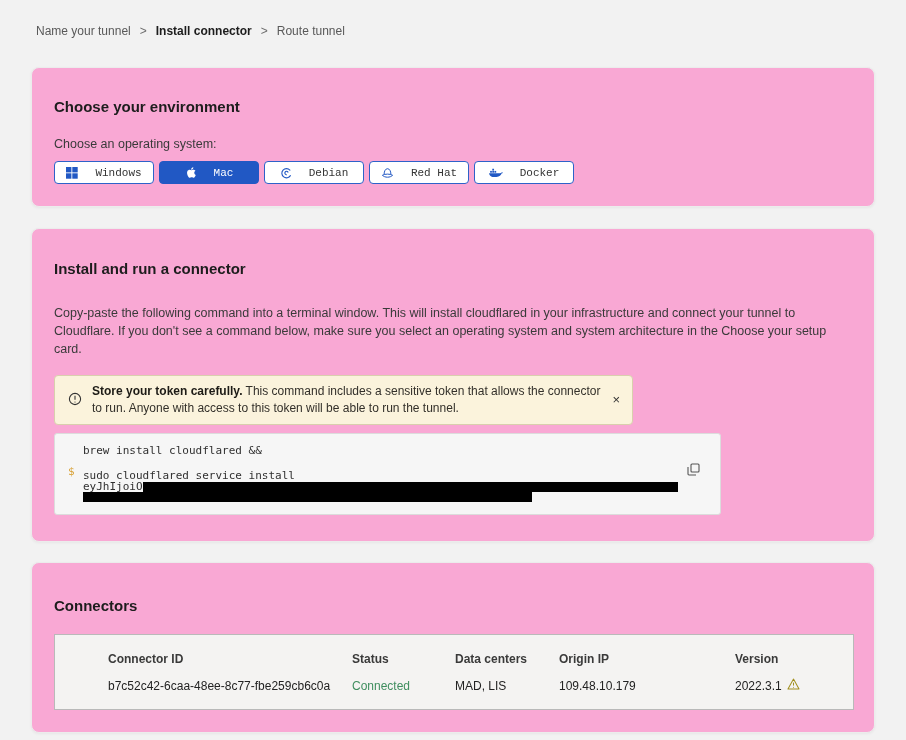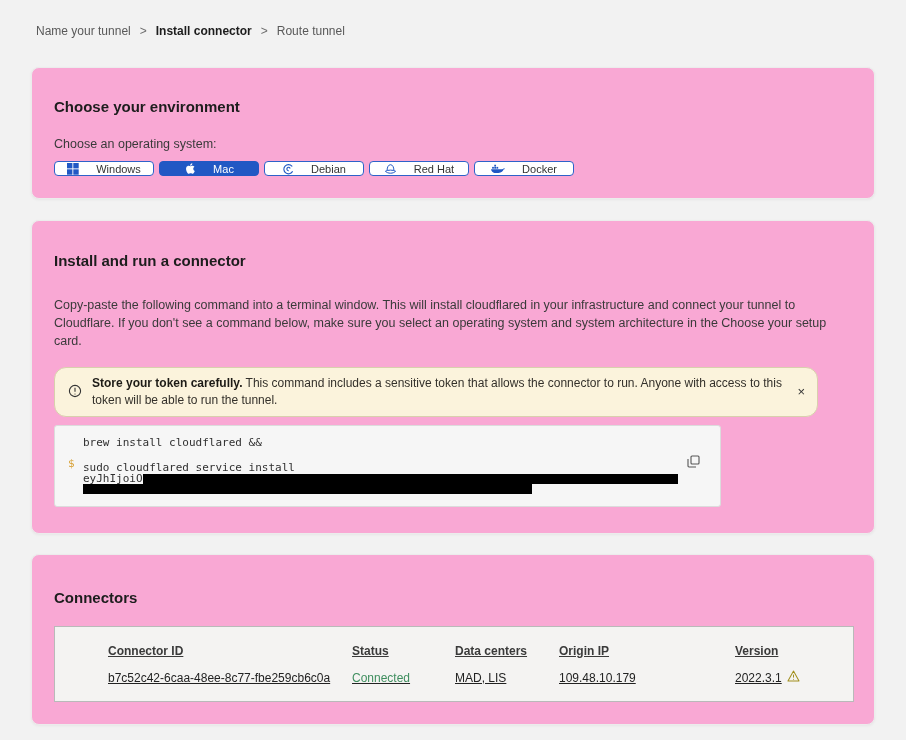--- a/index.html
+++ b/index.html
@@ -37,47 +37,47 @@
     font-weight:bold;
     color:#1d1d1d;
     line-height:15px;
   }
 
   
   .card-env { margin-top:29px; padding:31px 22px 22px; }
   .os-label { margin-top:23px; font-size:12.5px; color:#3a3a3a; }
   .os-row { margin-top:10px; display:flex; gap:5px; }
   .os-btn {
-    width:100px; height:15px;
+    width:100px; height:23px;
     background:#fff;
     border:1px solid #2e62c9;
     border-radius:4px;
-    font-family:Liberation Sans, sans-serif;
+    font-family:Liberation Mono, monospace;
     font-size:11px;
     color:#333;
     display:flex; align-items:center; justify-content:center; gap:17px;
     cursor:pointer;
   }
   .os-btn.selected { background:#2158c4; border-color:#2158c4; color:#fff; }
   .os-btn svg { display:block; }
 
   
   .card-install { margin-top:21px; padding:32px 22px 26px; }
   .desc {
     margin-top:28px;
     font-size:12.5px;
     line-height:18px;
     color:#3a3a3a;
   }
   .banner {
     margin-top:17px;
-    width:764px;
+    width:579px;
     background:#fbf3dc;
     border:1px solid #d9cfad;
-    border-radius:12px;
+    border-radius:4px;
     padding:7px 12px 7px 13px;
     display:flex;
     align-items:flex-start;
   }
   .banner .info-ico { margin-top:9px; margin-right:10px; flex:0 0 auto; }
   .banner-text { flex:1; font-size:12px; line-height:17px; color:#33302a; }
   .banner-text strong { color:#1d1b16; }
   .banner-close {
     flex:0 0 auto;
     background:none; border:none; cursor:pointer;
@@ -118,21 +118,20 @@
     margin-top:21px;
     width:800px;
     background:#f4f3f2;
     border:1px solid #b9b9b9;
     padding:17px 0 16px 53px;
   }
   .thead, .trow {
     display:grid;
     grid-template-columns:244px 103px 104px 176px 1fr;
     align-items:center;
-    text-decoration:underline;
   }
   .thead { font-size:12px; font-weight:bold; color:#3a3a3a; }
   .trow  { margin-top:12px; font-size:12px; color:#222; }
   .status-connected { color:#3f8e5f; }
   .version-cell { display:flex; align-items:center; gap:5px; }
 </style>
 </head>
 <body>
 
 <div class="page">

